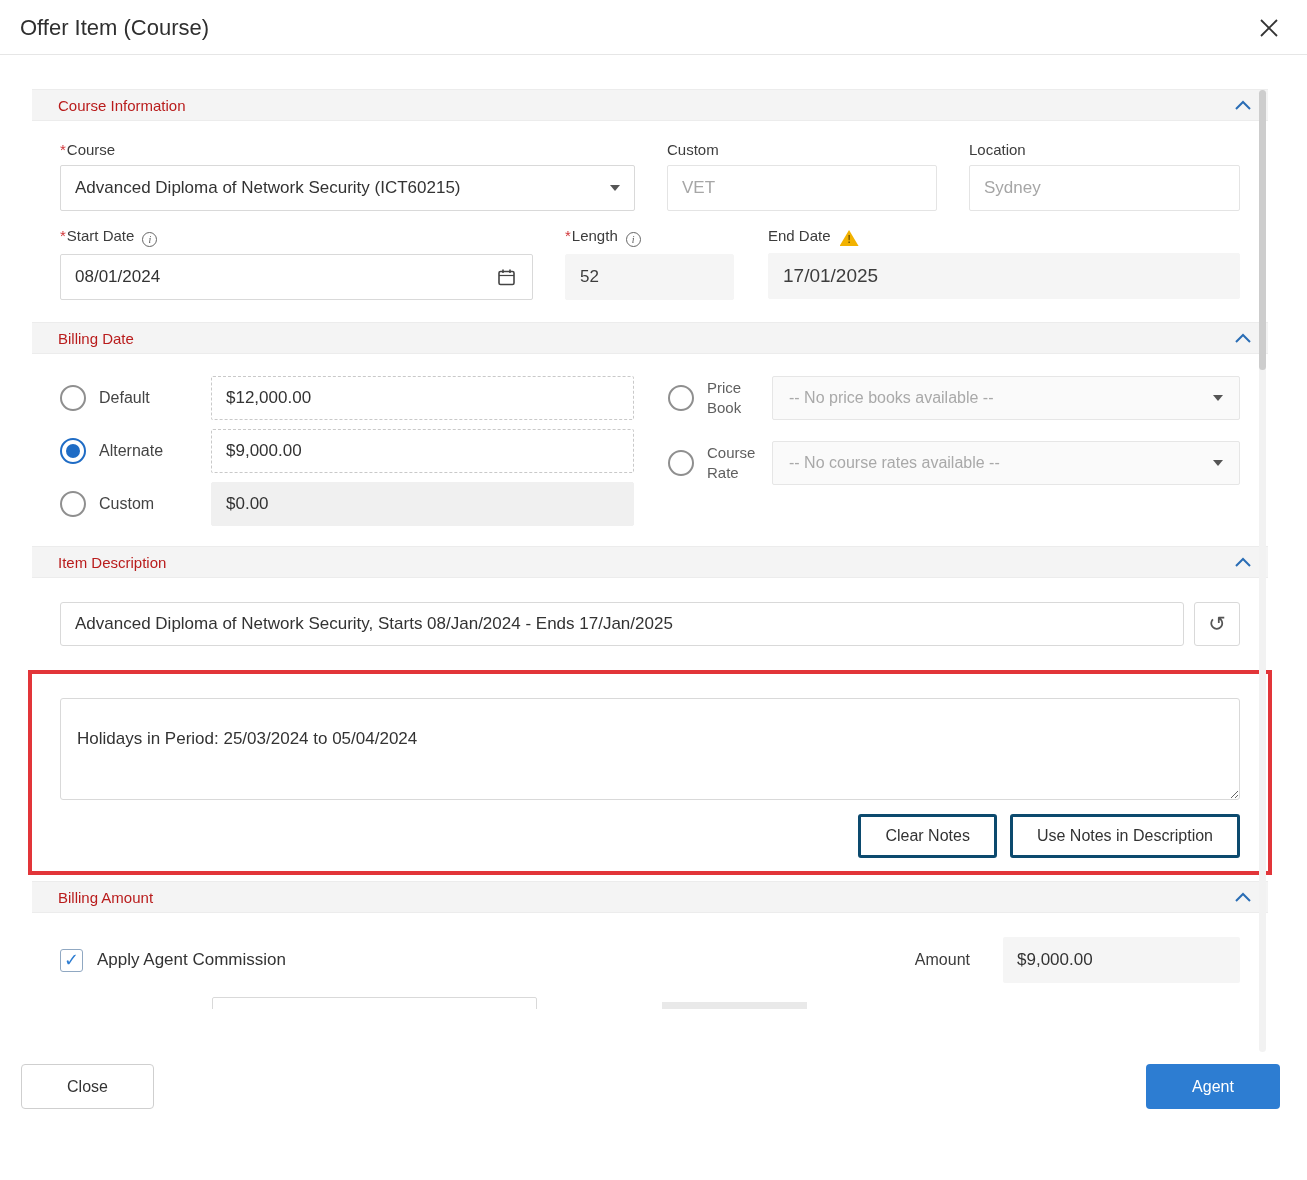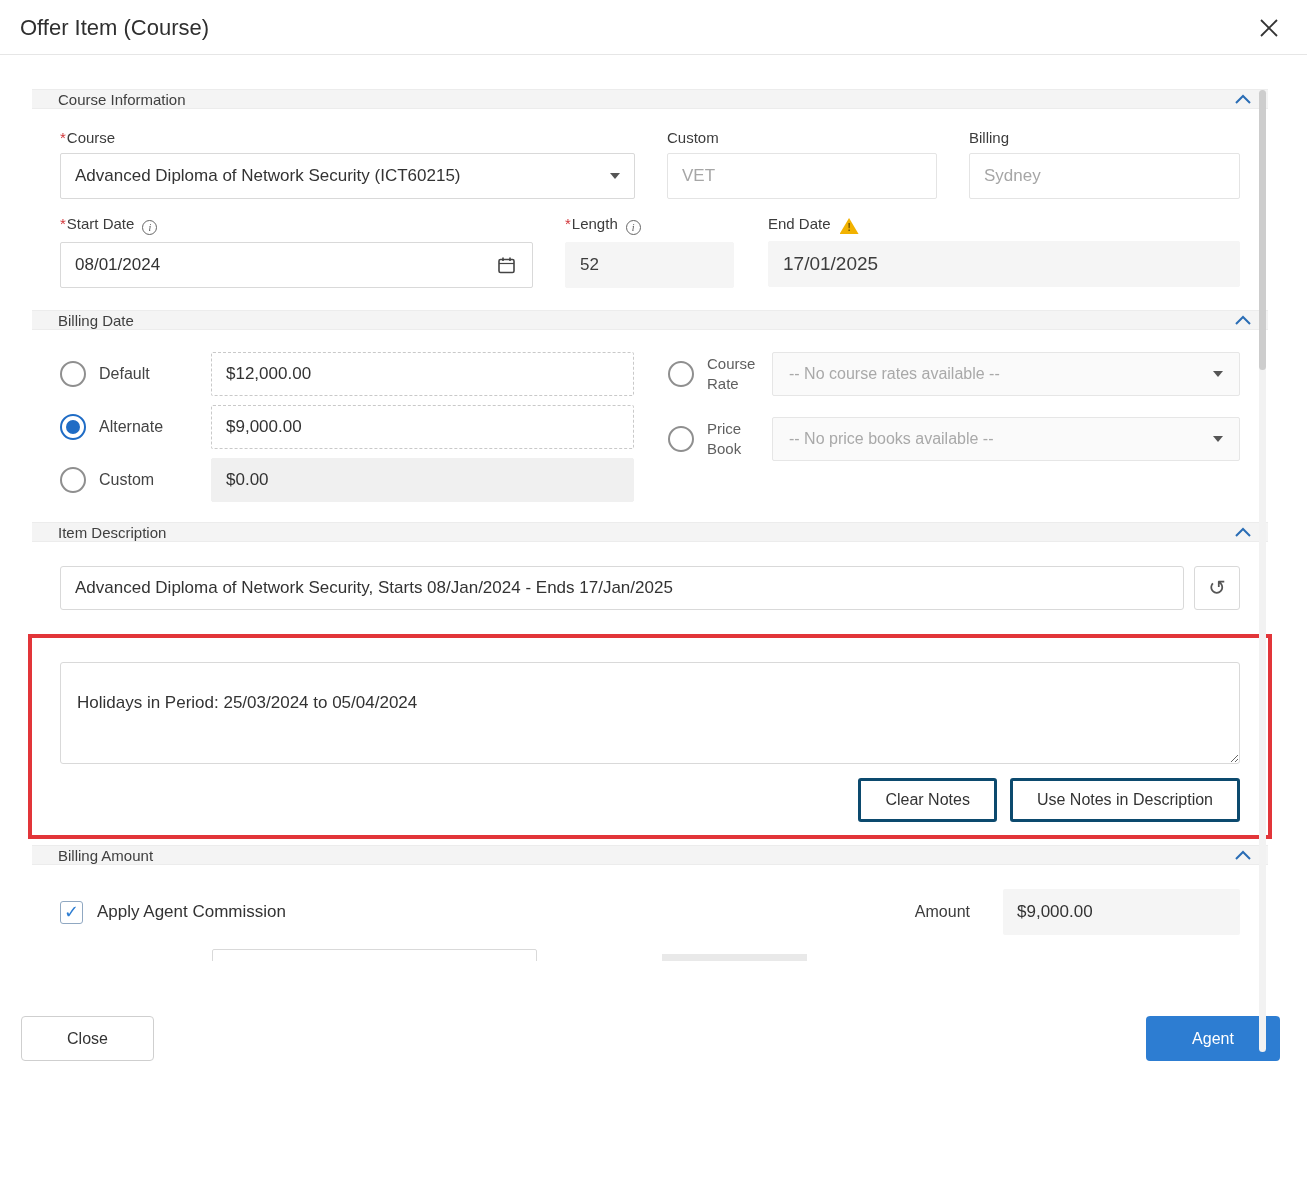--- a/index.html
+++ b/index.html
@@ -15,22 +15,22 @@
   
   .modal-header{display:flex;align-items:center;justify-content:space-between;
     padding:14px 24px 12px 20px;border-bottom:1px solid #e6e6e6;}
   .modal-title{font-size:22px;font-weight:400;color:#2f2f2f;margin:0;}
   .close-btn{border:none;background:none;cursor:pointer;padding:4px;line-height:0;}
 
   
   .modal-body{padding:34px 39px 0 32px;position:relative;}
 
   .section-header{background:var(--hdrbg);border-top:1px solid #ececec;border-bottom:1px solid #ececec;
-    height:20px;display:flex;align-items:center;justify-content:space-between;padding:0 16px 0 26px;
-    font-size:15px;color:#404040;cursor:pointer;}
+    height:32px;display:flex;align-items:center;justify-content:space-between;padding:0 16px 0 26px;
+    font-size:15px;color:#b91c1c;cursor:pointer;}
   .chev{display:flex;align-items:center;}
 
   .section-content{padding:20px 28px 22px;}
 
   label.fld{display:block;font-size:15px;color:#3c3c3c;margin-bottom:7px;}
   .req{color:var(--required);margin-right:1px;}
 
   .row{display:flex;}
   .row + .row{margin-top:16px;}
   .gap32{margin-right:32px;} .gap34{margin-right:34px;}
@@ -148,21 +148,21 @@
               <span class="caret"></span>
             </div>
           </div>
           <div style="width:270px" class="gap32">
             <label class="fld">Custom</label>
             <div class="inputbox disabled">
               <span>VET</span>
             </div>
           </div>
           <div style="width:271px">
-            <label class="fld">Billing</label>
+            <label class="fld">Location</label>
             <div class="inputbox disabled">
               <span>Sydney</span>
             </div>
           </div>
         </div>
         <div class="row">
           <div style="width:473px" class="gap32">
             <label class="fld"><span class="req">*</span><span>Start Date</span><span class="info-icon">i</span></label>
             <div class="inputbox">
               <span>08/01/2024</span>
@@ -228,34 +228,34 @@
             </span>
             <div class="rate-input grayfill">
               <span>$0.00</span>
             </div>
           </div>
         </div>
         <div class="br-right">
           <div class="br-row">
             <span class="radio-wrap narrow">
               <span class="radio"></span>
+              <span class="radio-label twoline">Price Book</span>
+            </span>
+            <div class="dd">
+              <span>-- No price books available --</span>
+              <span class="caret"></span>
+            </div>
+          </div>
+          <div class="br-row">
+            <span class="radio-wrap narrow">
+              <span class="radio"></span>
               <span class="radio-label twoline">Course Rate</span>
             </span>
             <div class="dd">
               <span>-- No course rates available --</span>
-              <span class="caret"></span>
-            </div>
-          </div>
-          <div class="br-row">
-            <span class="radio-wrap narrow">
-              <span class="radio"></span>
-              <span class="radio-label twoline">Price Book</span>
-            </span>
-            <div class="dd">
-              <span>-- No price books available --</span>
               <span class="caret"></span>
             </div>
           </div>
         </div>
       </div>
     </section>
 
     <section>
       <div class="section-header">
         <span>Item Description</span>

